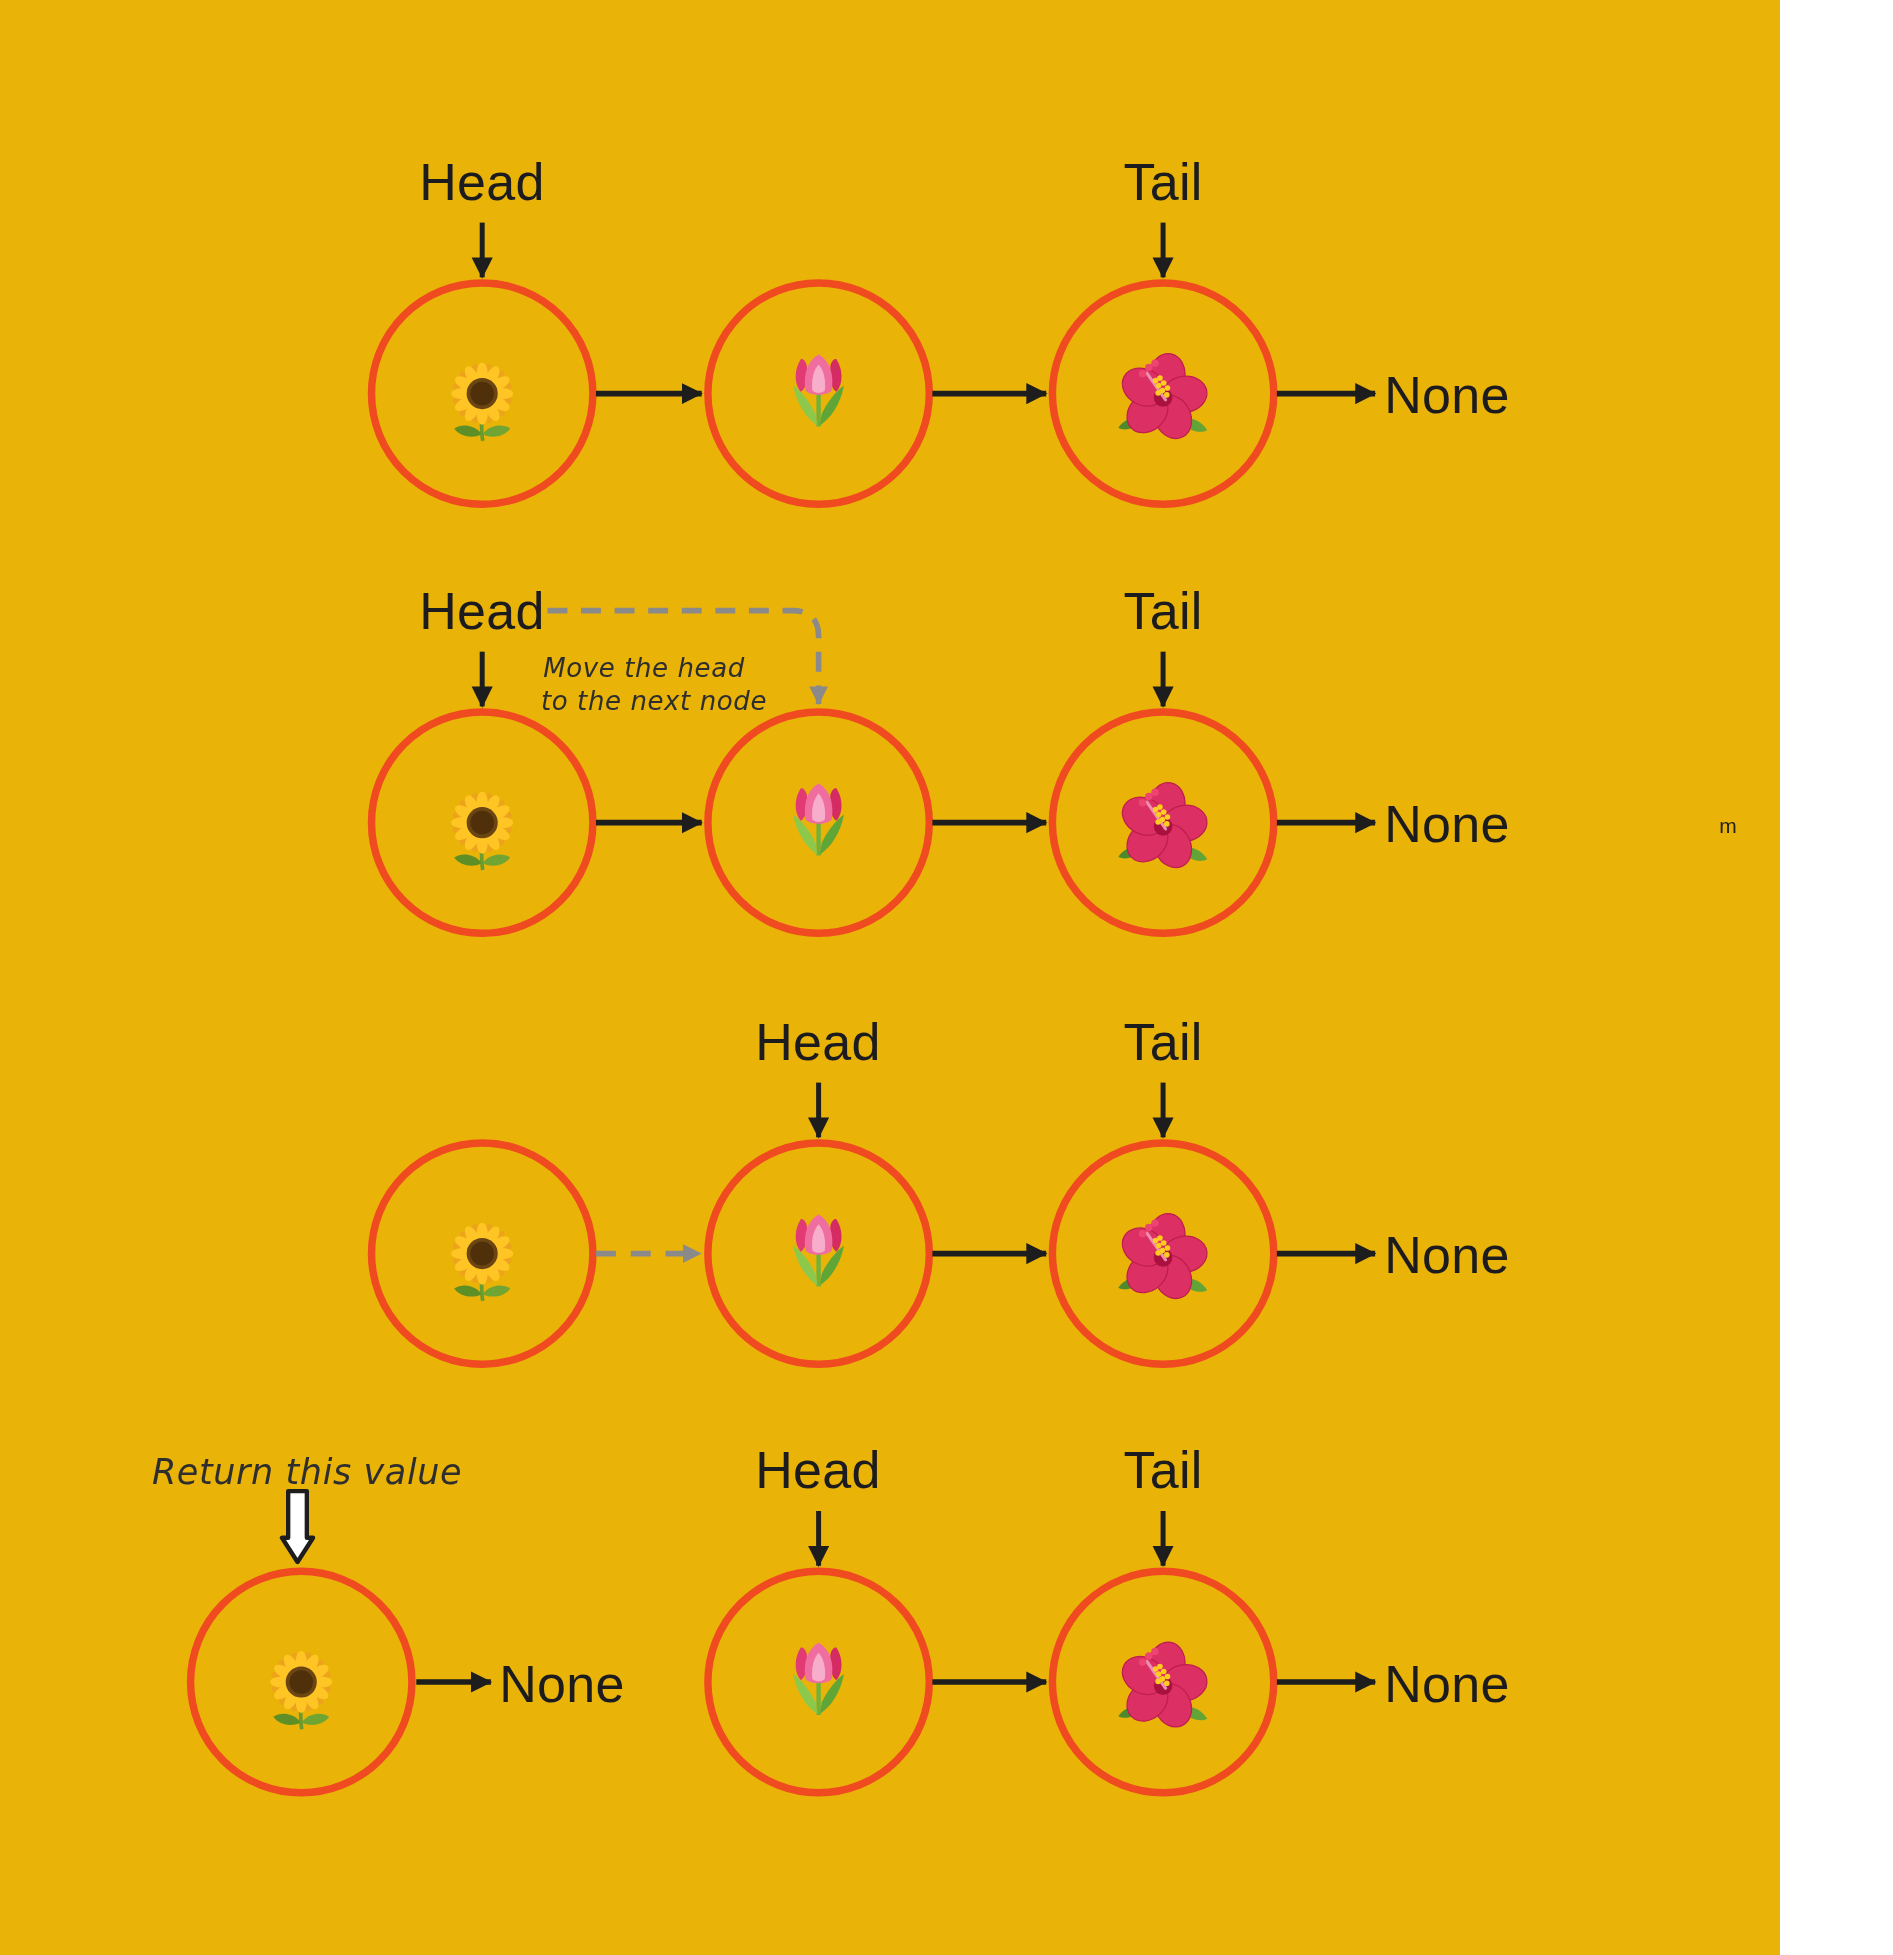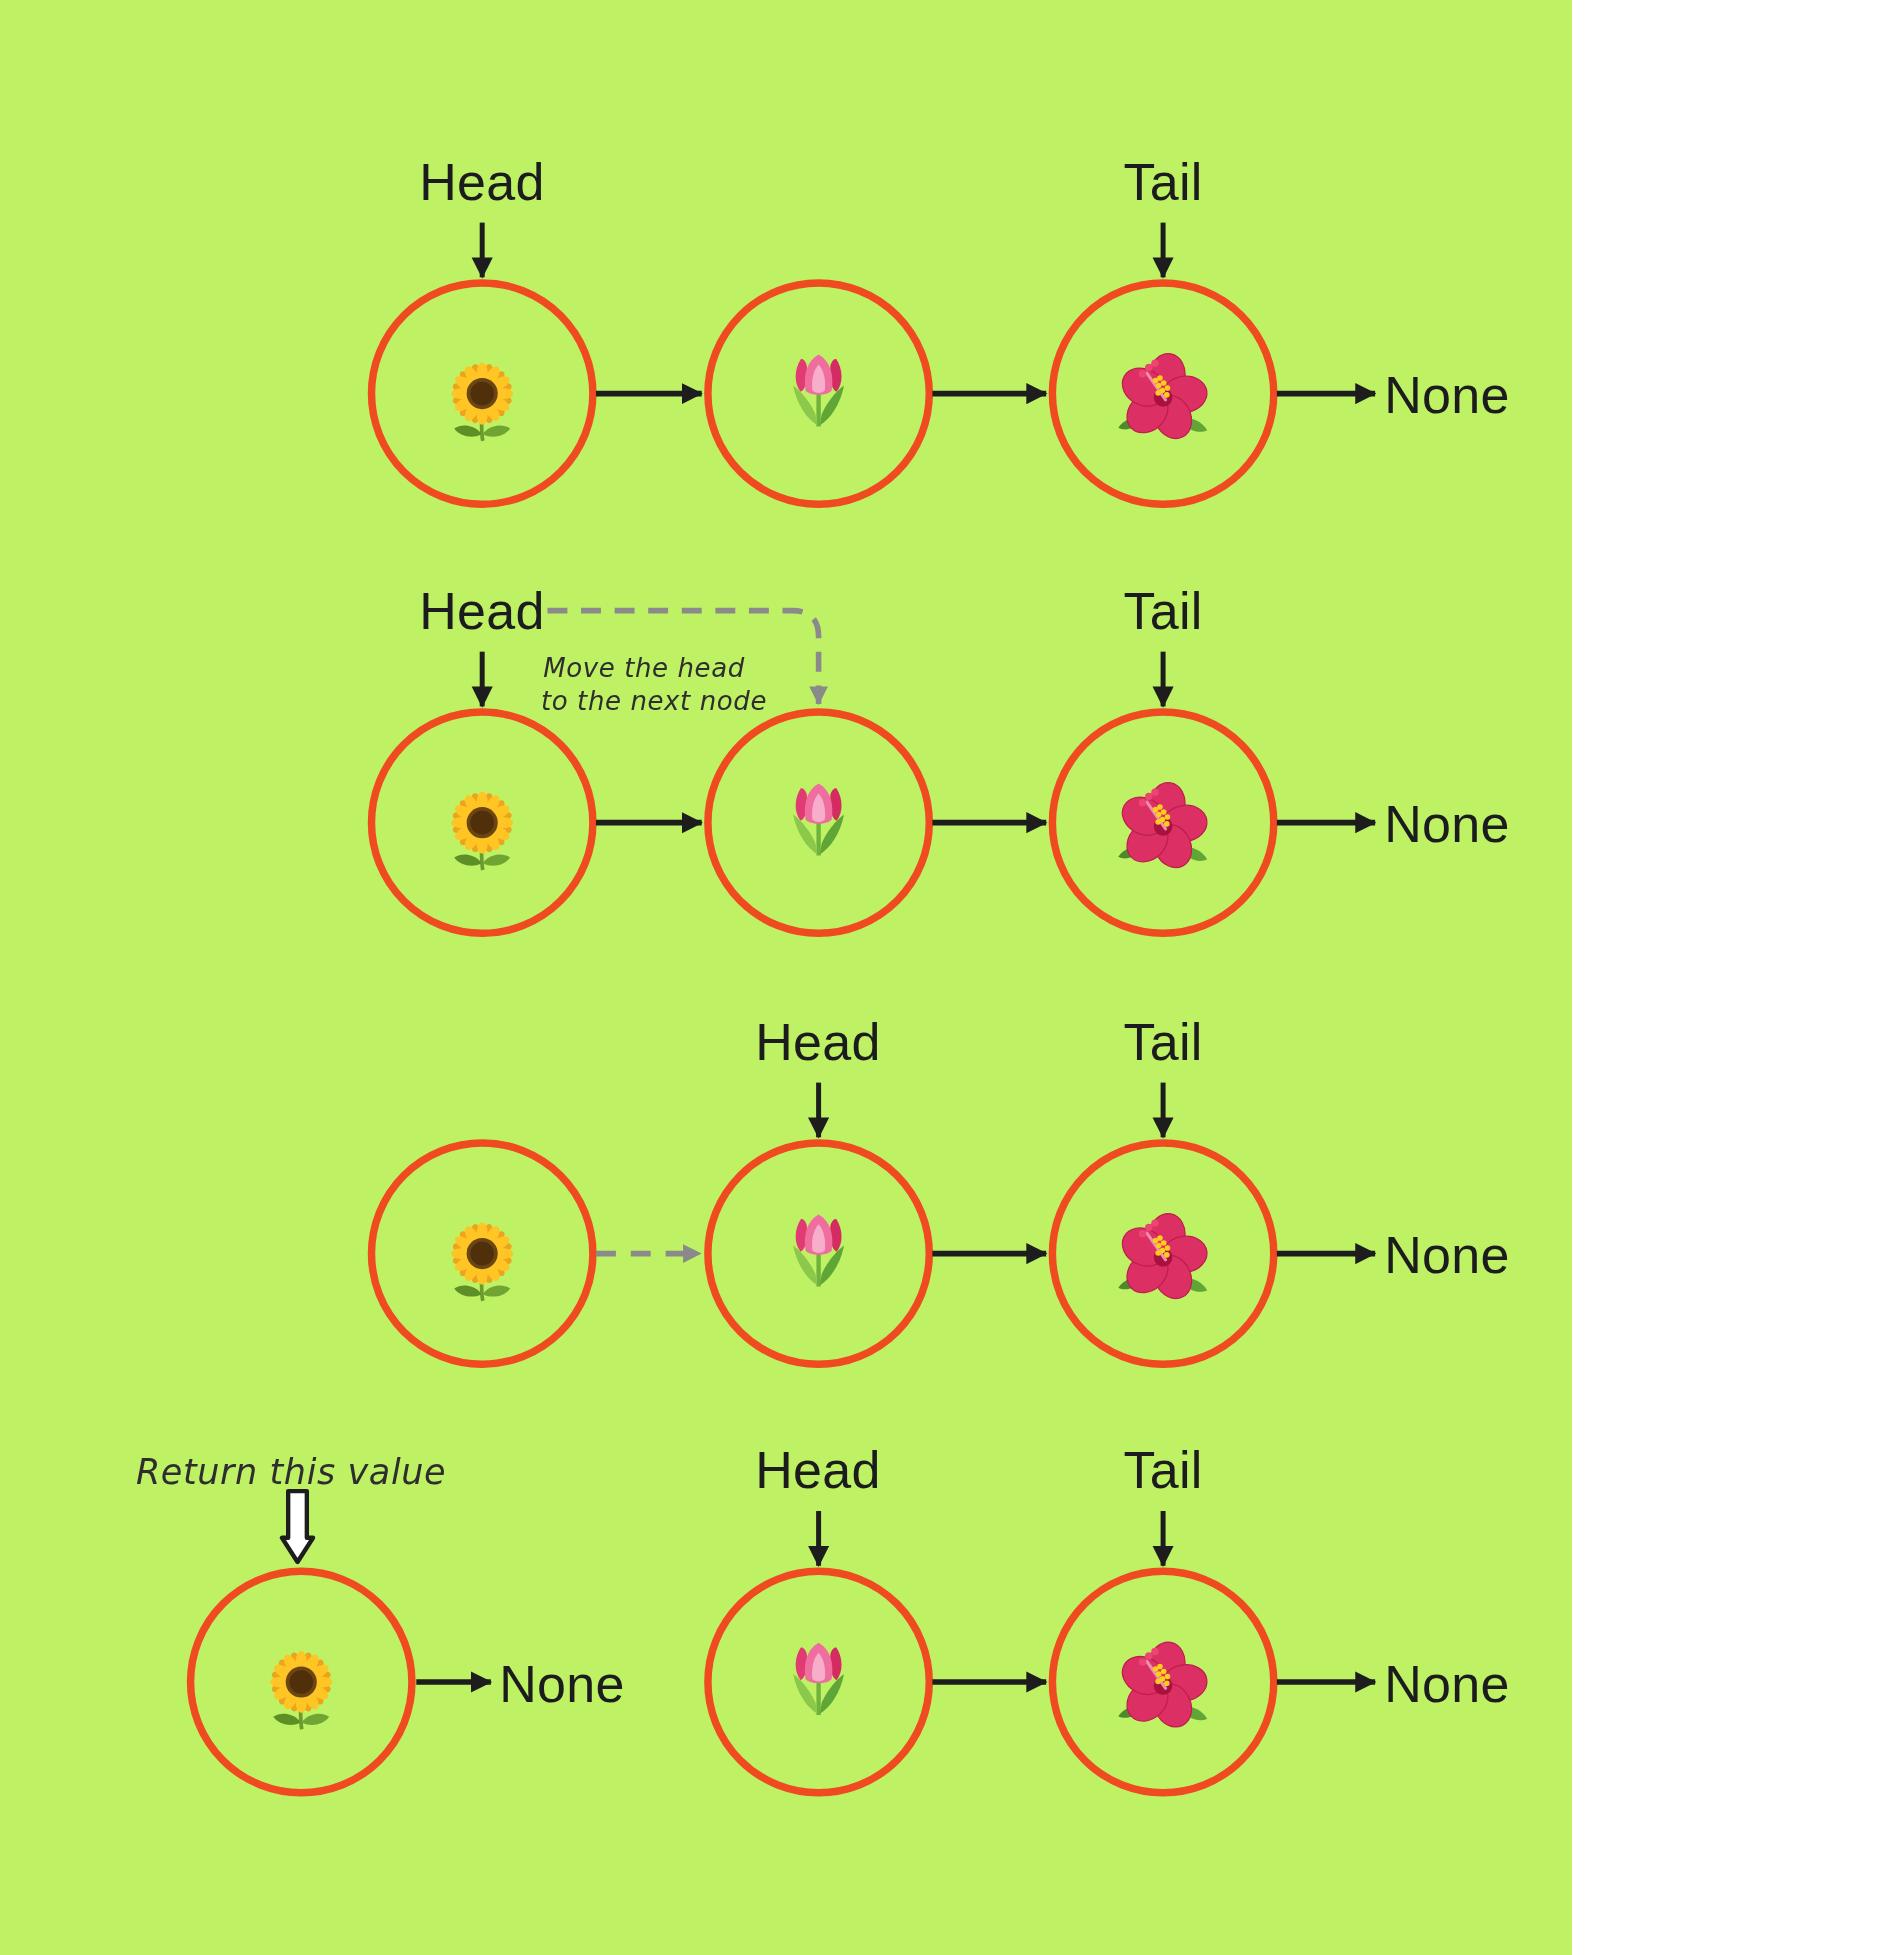--- a/index.html
+++ b/index.html
@@ -1,21 +1,21 @@
 <!DOCTYPE html>
 <html style="font-size:10px"><head>
 <meta charset="utf-8">
 <style>
   * { box-sizing: border-box; }
   html, body { margin: 0; padding: 0; background: #ffffff; }
   .canvas {
     position: relative;
-    width: 1572px;
+    width: 1780px;
     height: 1955px;
-    background: #bef264;
+    background: #eab308;
     overflow: hidden;
     font-family: "Liberation Sans", sans-serif;
   }
   .shapes { position: absolute; left: 0; top: 0; width: 1894px; height: 1955px; }
   .lbl {
     position: absolute;
     transform: translate(-50%, -50%);
     font-size: 52px;
     font-weight: 500;
     letter-spacing: 0.3px;
@@ -203,20 +203,20 @@
   <div class="lbl" style="left:1163px; top:611px;">Tail</div>
   <div class="hand" style="left:644px; top:660px;">Move the head</div>
   <div class="hand" style="left:654px; top:693px;text-align:right;">to the next node</div>
   <div class="lbl" style="left:1447px; top:824px;">None</div>
   <div class="stray" style="left:1728px; top:825px;">m</div>
 
   <div class="lbl" style="left:818px; top:1042px;">Head</div>
   <div class="lbl" style="left:1163px; top:1042px;">Tail</div>
   <div class="lbl" style="left:1447px; top:1255px;">None</div>
 
-  <div class="hand big" style="left:291px; top:1464px;">Return this value</div>
+  <div class="hand big" style="left:307px; top:1464px;">Return this value</div>
   <div class="lbl" style="left:562px; top:1684px;">None</div>
   <div class="lbl" style="left:818px; top:1470px;">Head</div>
   <div class="lbl" style="left:1163px; top:1470px;">Tail</div>
   <div class="lbl" style="left:1447px; top:1684px;">None</div>
 
 </div>
 
 
 </body></html>

